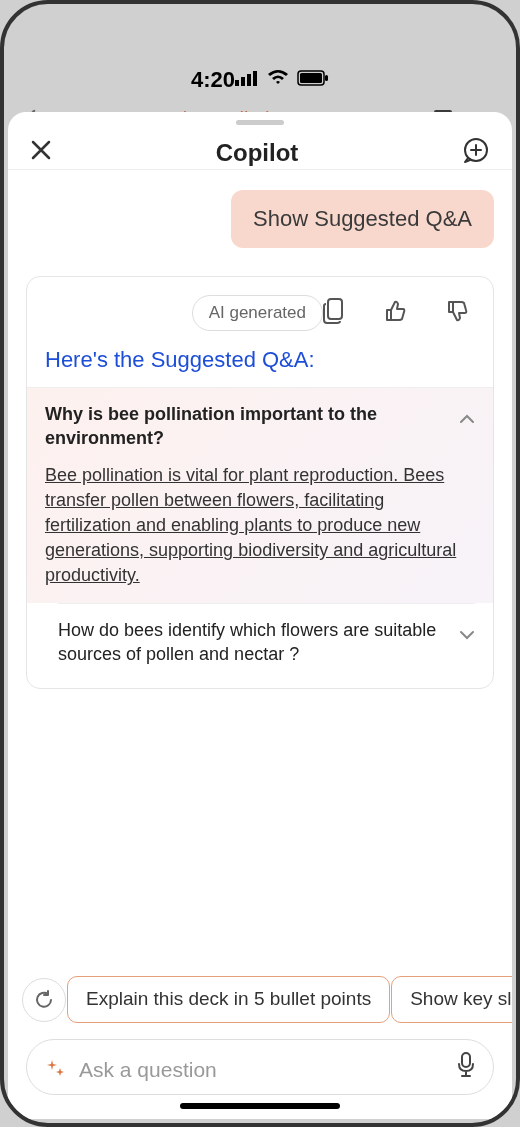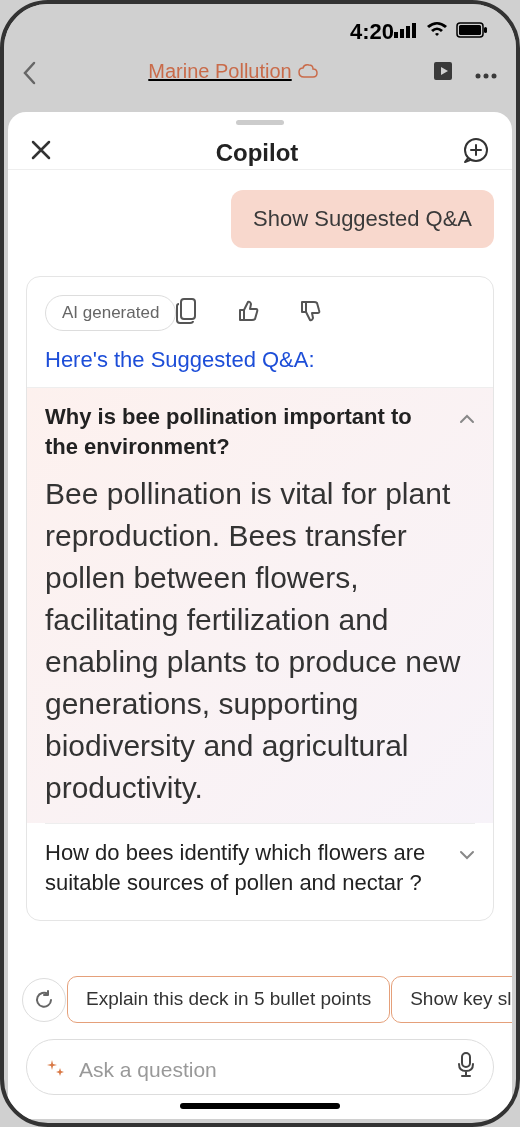--- a/index.html
+++ b/index.html
@@ -16,24 +16,25 @@
       height: 1127px;
       background: #d0d0d0;
       border-radius: 48px;
       border: 4px solid #333;
       position: relative;
       overflow: hidden;
     }
     .status-bar {
       height: 56px;
       display: flex;
-      justify-content: flex-end;
+      justify-content: center;
       align-items: center;
       padding: 0 28px;
       background: #d0d0d0;
+      margin-top: 48px;
     }
     .status-time {
       font-size: 22px;
       font-weight: 600;
       color: #000;
     }
     .status-icons {
       display: flex;
       align-items: center;
       gap: 8px;
@@ -97,64 +98,66 @@
     }
     .clearfix { clear: both; }
     .card {
       border: 1px solid #e5e5e5;
       border-radius: 14px;
       padding: 18px 18px 8px;
       background: #fff;
     }
     .card-head {
       display: flex;
-      justify-content: flex-start;
+      justify-content: flex-end;
       align-items: center;
       margin-bottom: 16px;
     }
     .ai-chip {
       border: 1px solid #ddd;
       border-radius: 18px;
       padding: 7px 16px;
       font-size: 17px;
       color: #666;
     }
     .card-icons { display: flex; gap: 38px; align-items: center; margin-right: 6px; }
     .card-icons > span { cursor: pointer; color: #555; }
     .intro-line { font-size: 22px; color: #1d4ed8; margin-bottom: 14px; }
     .qa-block {
       border-top: 1px solid #eee;
       padding: 14px 0;
+      margin-left: 13px;
     }
     .qa-block:first-of-type { border-top: none; }
     .qa-expanded {
       background: linear-gradient(135deg, #fdf1ee 0%, #f7f3f9 100%);
       margin: 0 -18px;
       padding: 14px 18px;
     }
     .q-row {
       display: flex;
       justify-content: space-between;
       align-items: flex-start;
       gap: 12px;
       cursor: pointer;
     }
     .q-text {
-      font-size: 22px;
+      font-size: 18px;
       color: #222;
       flex: 1;
       line-height: 1.35;
     }
     .q-text.bold { font-weight: 700; }
     .chev { color: #888; font-size: 18px; margin-top: 6px; flex-shrink: 0; }
     .a-text {
-      font-size: 30px;
+      font-size: 18px;
       color: #333;
       line-height: 1.4;
       margin-top: 12px;
+      text-decoration: underline;
     }
     .suggestions-bar {
       padding: 14px 14px 10px;
       display: flex;
       align-items: center;
       gap: 1px;
       overflow-x: hidden;
       white-space: nowrap;
     }
     .reload-btn {

